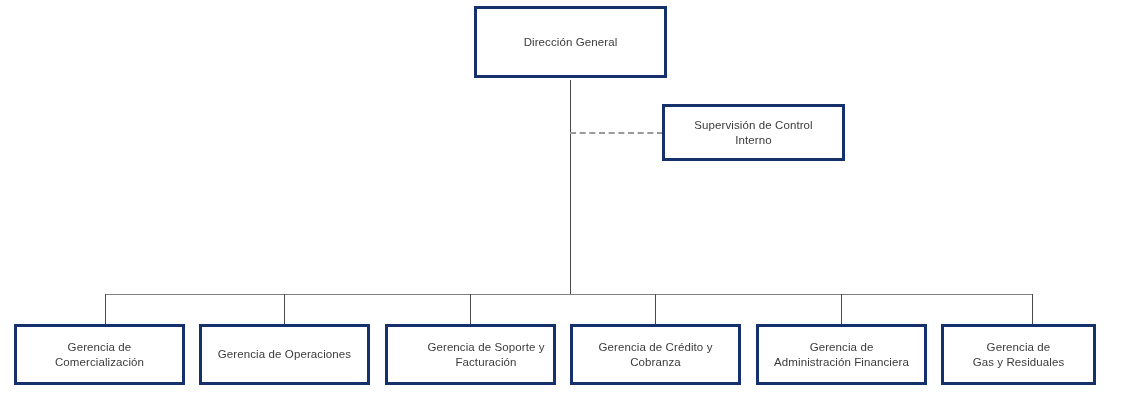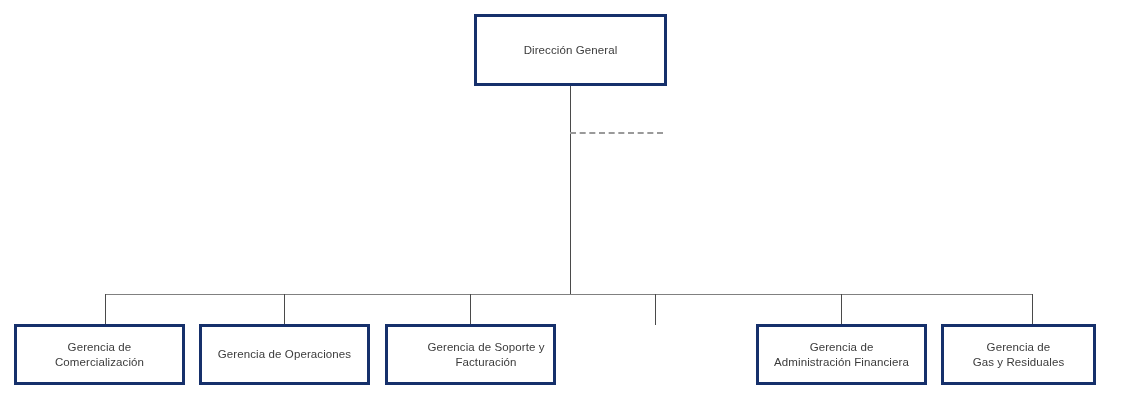--- a/index.html
+++ b/index.html
@@ -36,21 +36,21 @@
     z-index: 3;
   }
   .org-box .box-label {
     display: block;
     padding: 0 6px;
     white-space: pre-line;
   }
 
   .box-root {
     left: 474px;
-    top: 14px;
+    top: 6px;
     width: 193px;
     height: 72px;
   }
   .box-staff {
     left: 662px;
     top: 104px;
     width: 183px;
     height: 57px;
   }
 
@@ -114,31 +114,39 @@
   <div class="conn conn-v drop drop-2"></div>
   <div class="conn conn-v drop drop-3"></div>
   <div class="conn conn-v drop drop-4"></div>
   <div class="conn conn-v drop drop-5"></div>
   <div class="conn conn-v drop drop-6"></div>
 
   <div class="org-box box-root">
     <span class="box-label">Dirección General</span>
   </div>
 
+  <div class="org-box box-staff">
+    <span class="box-label">Supervisión de Control
+Interno</span>
+  </div>
 
   <div class="org-box box-row2 box-b1">
     <span class="box-label">Gerencia de
 Comercialización</span>
   </div>
   <div class="org-box box-row2 box-b2">
     <span class="box-label">Gerencia de Operaciones</span>
   </div>
   <div class="org-box box-row2 box-b3">
     <span class="box-label">Gerencia de Soporte y
 Facturación</span>
+  </div>
+  <div class="org-box box-row2 box-b4">
+    <span class="box-label">Gerencia de Crédito y
+Cobranza</span>
   </div>
   <div class="org-box box-row2 box-b5">
     <span class="box-label">Gerencia de
 Administración Financiera</span>
   </div>
   <div class="org-box box-row2 box-b6">
     <span class="box-label">Gerencia de
 Gas y Residuales</span>
   </div>
 

